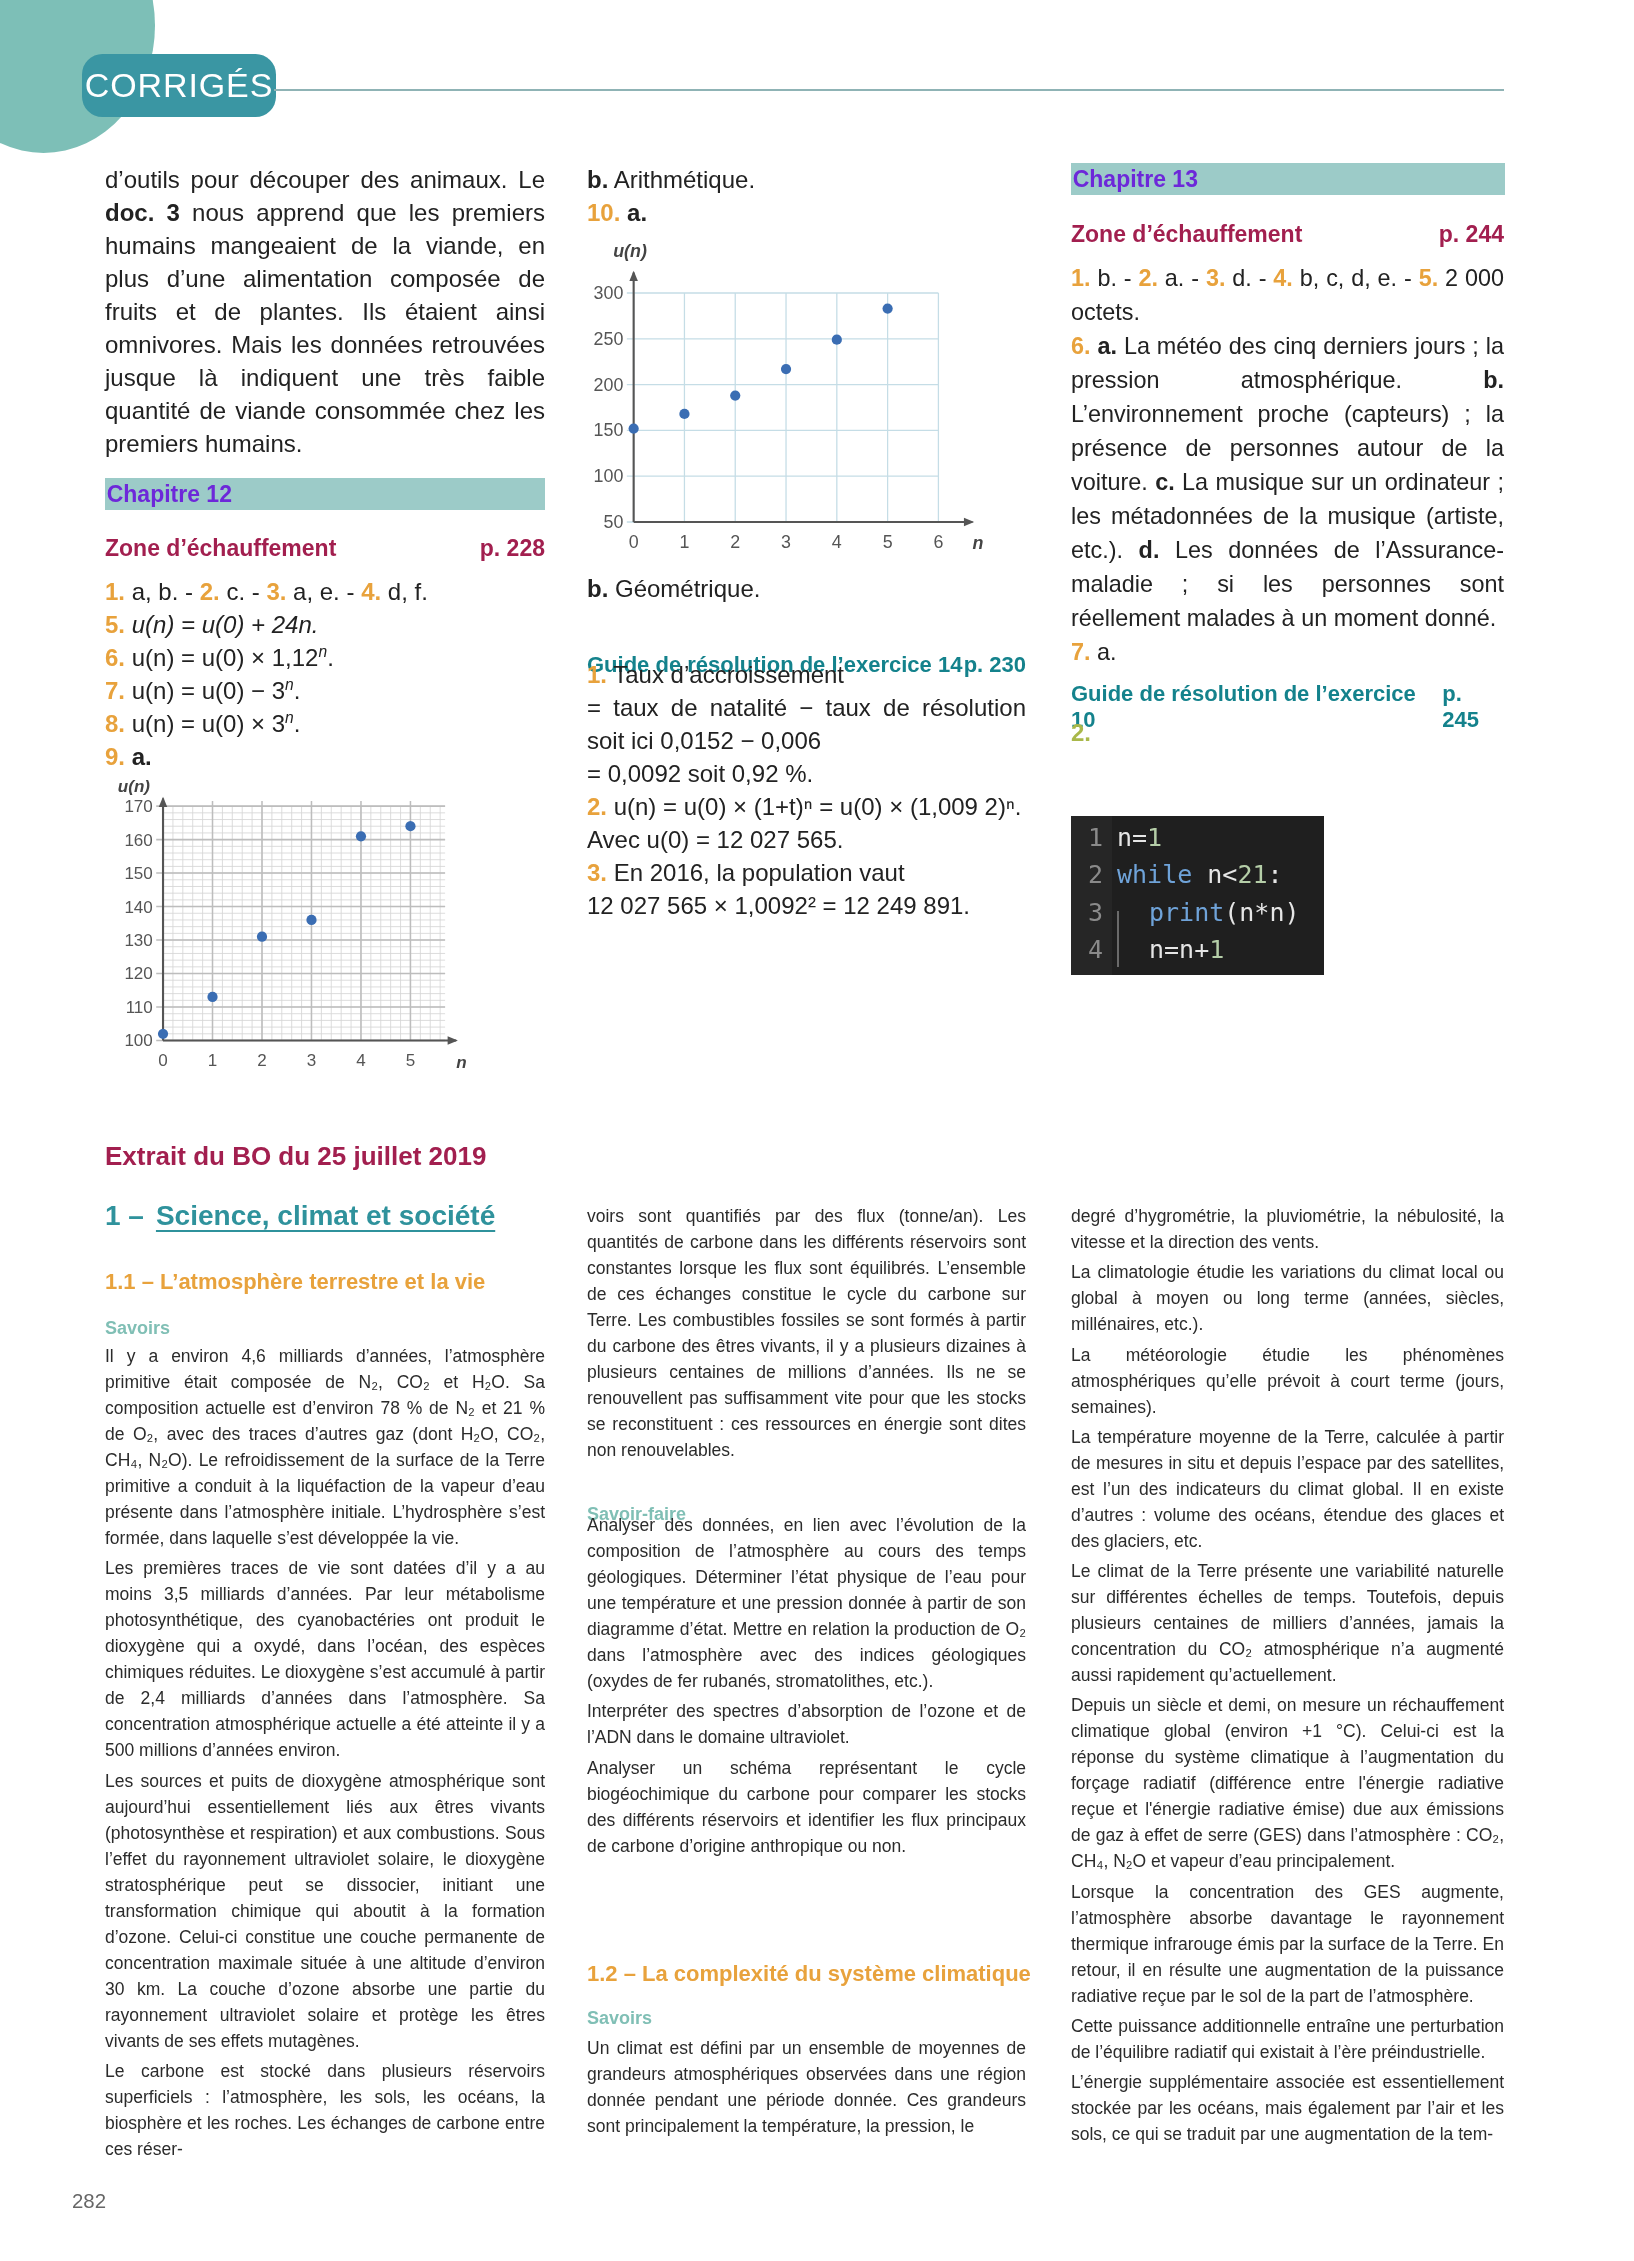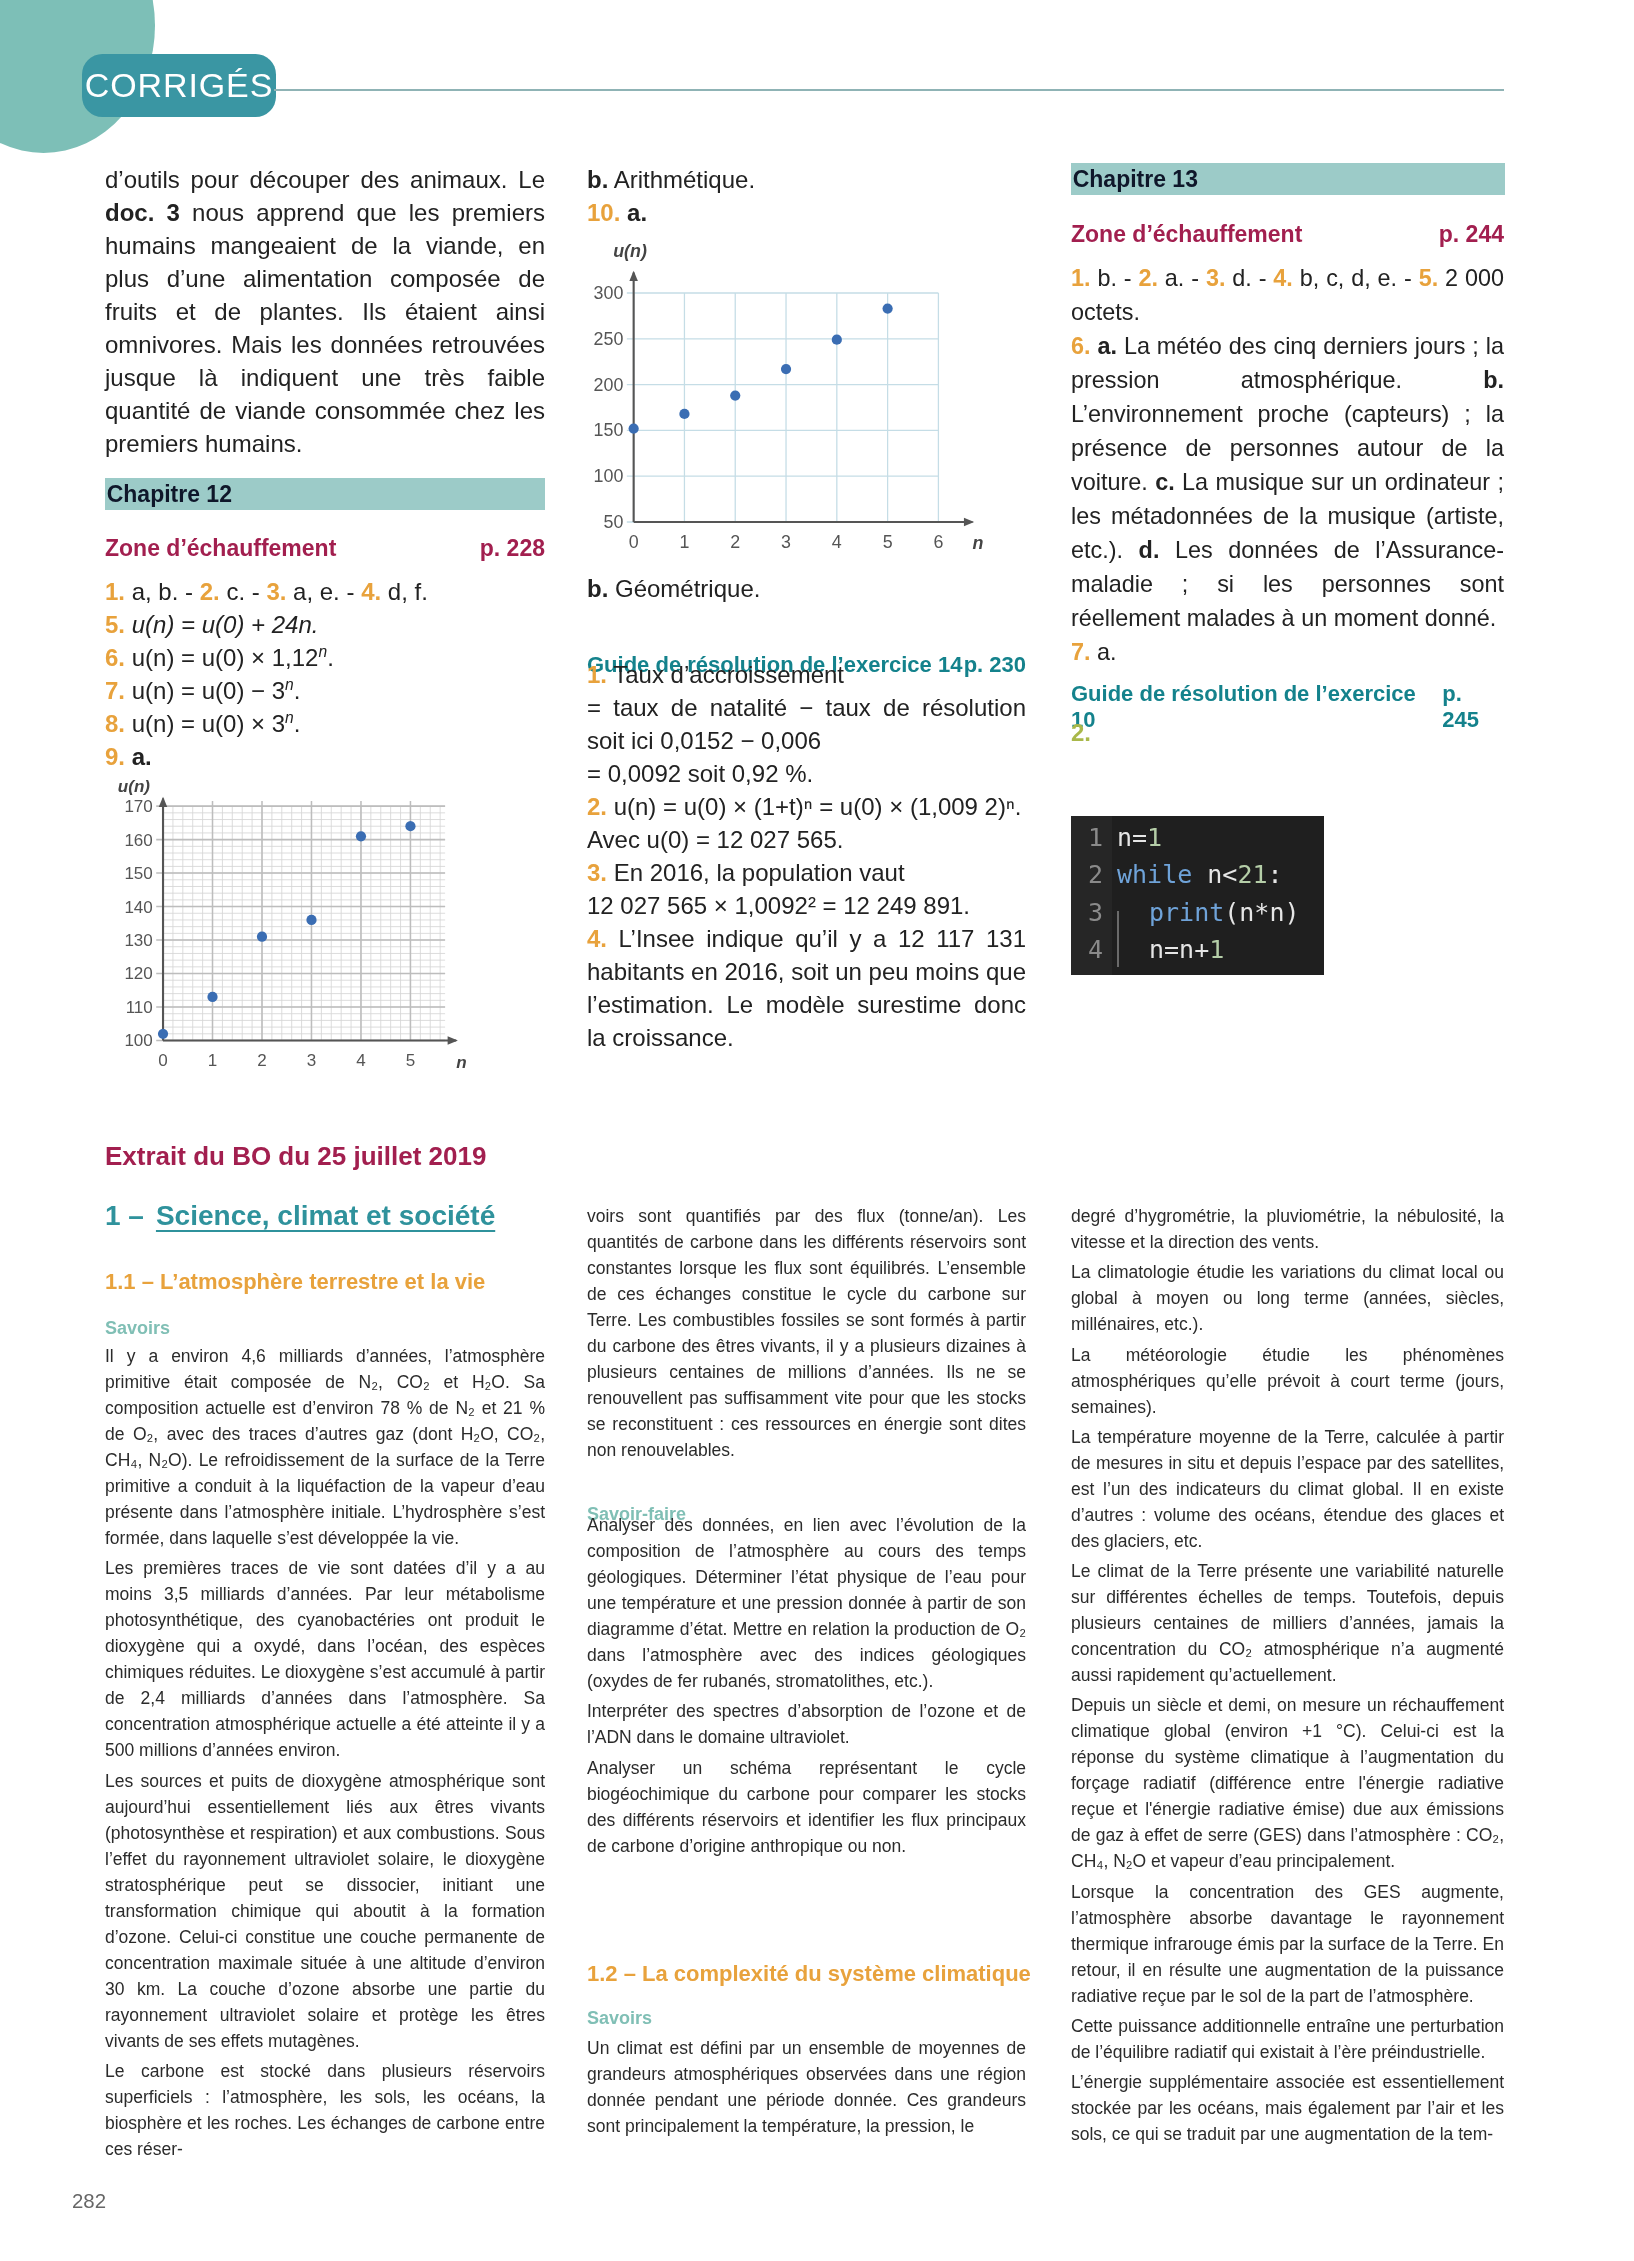--- a/index.html
+++ b/index.html
@@ -7,21 +7,21 @@
   .abs{position:absolute;}
   .corner-circle{left:-68px;top:-102px;width:223px;height:255px;border-radius:50%;background:#7dbfb7;}
   .badge{left:82px;top:54px;width:194px;height:63px;border-radius:20.4px;background:#3a96a3;color:#fff;font-family:"Liberation Sans",sans-serif;font-size:34px;letter-spacing:0.9px;display:flex;align-items:center;justify-content:center;}
   .header-rule{left:274px;top:89px;width:1230px;height:1.7px;background:#8fb3b5;}
   .col{position:absolute;font-family:"Liberation Sans",sans-serif;font-size:24px;line-height:33px;color:#222;}
   .just{text-align:justify;}
   .orange{color:#e8a23c;font-weight:bold;}
   .olive{color:#a9b84a;font-weight:bold;}
   .b{font-weight:bold;}
   .i{font-style:italic;}
-  .chap-bar{position:absolute;height:32px;background:#9ccbc8;color:#0f172a;font-weight:bold;font-size:23px;line-height:32px;padding-left:1.7px;font-family:"Liberation Sans",sans-serif;}
+  .chap-bar{position:absolute;height:32px;background:#9ccbc8;color:#6d28d9;font-weight:bold;font-size:23px;line-height:32px;padding-left:1.7px;font-family:"Liberation Sans",sans-serif;}
   .zone{position:absolute;display:flex;justify-content:space-between;color:#a21f4f;font-weight:bold;font-size:23px;font-family:"Liberation Sans Narrow","Liberation Sans",sans-serif;}
   .guide{position:absolute;display:flex;justify-content:space-between;color:#14828c;font-weight:bold;font-size:22px;font-family:"Liberation Sans Narrow","Liberation Sans",sans-serif;}
   .chart svg text{font-family:"Liberation Sans",sans-serif;}
   .code{position:absolute;left:1071px;top:816px;width:253px;height:159px;background:#1f1f1f;font-family:"DejaVu Sans Mono","Liberation Mono",monospace;font-size:25px;}
   .code .gutter{position:absolute;left:0;top:0;width:41px;height:100%;background:#262626;}
   .code .ln{position:absolute;left:17px;color:#8a8a8a;}
   .code .tx{position:absolute;left:46px;color:#e6e6e6;}
   .code .kw{color:#6fa3d9;}
   .code .num{color:#b5cea8;}
   .code .bar{position:absolute;left:46px;top:95px;width:1.7px;height:56px;background:#6a6a6a;}
@@ -240,21 +240,20 @@
 
 <div class="col just" style="left:587px;top:658px;width:439px;">
   <div><span class="orange">1.</span><span> Taux d’accroissement</span></div>
   <div style="text-align-last:justify;"><span>= taux de natalité − taux de résolution</span></div>
   <div><span>soit ici 0,0152 − 0,006</span></div>
   <div><span>= 0,0092 soit 0,92 %.</span></div>
   <div><span class="orange">2.</span><span> u(n) = u(0) × (1+t)ⁿ = u(0) × (1,009 2)ⁿ.</span></div>
   <div><span>Avec u(0) = 12 027 565.</span></div>
   <div><span class="orange">3.</span><span> En 2016, la population vaut</span></div>
   <div><span>12 027 565 × 1,0092² = 12 249 891.</span></div>
-  <div><span class="orange">4.</span><span> L’Insee indique qu’il y a 12 117 131 habitants en 2016, soit un peu moins que l’estimation. Le modèle surestime donc la croissance.</span></div>
 </div>
 
 <div class="chap-bar" style="left:1071px;top:163px;width:432px;">Chapitre 13</div>
 <div class="zone" style="left:1071px;top:221px;width:433px;">
   <span>Zone d’échauffement</span>
   <span>p. 244</span>
 </div>
 
 <div class="col just" style="left:1071px;top:261px;width:433px;font-size:23.4px;line-height:34px;">
   <div>

